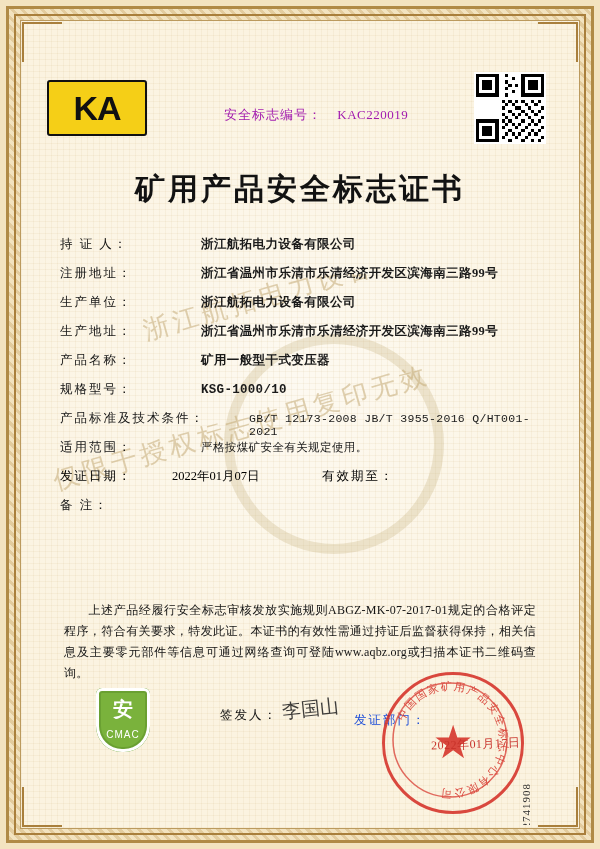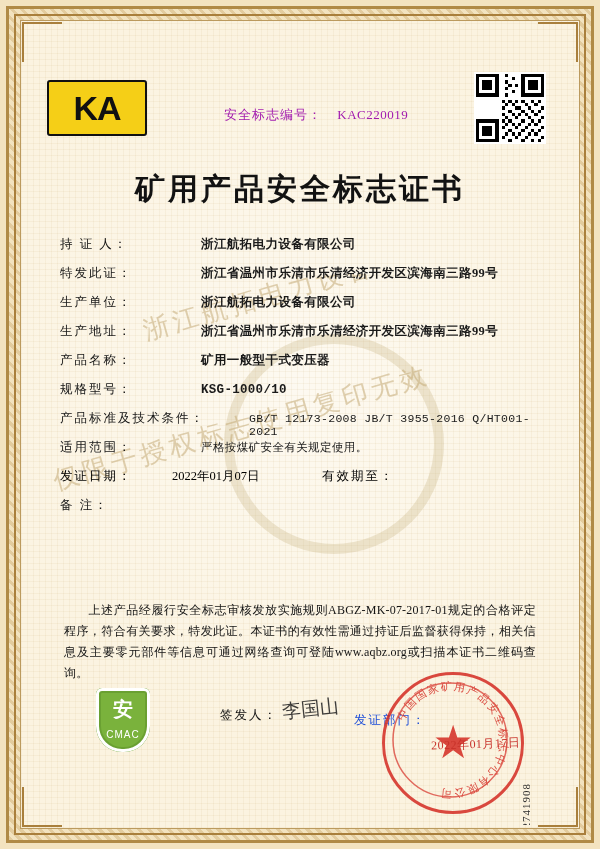--- a/index.html
+++ b/index.html
@@ -448,21 +448,21 @@
     <div class="title">矿用产品安全标志证书</div>
 
     <div class="fields">
 
       <div class="row strong">
         <div class="lbl">持 证 人：</div>
         <div class="val">浙江航拓电力设备有限公司</div>
       </div>
 
       <div class="row strong">
-        <div class="lbl">特发此证：</div>
+        <div class="lbl">注册地址：</div>
         <div class="val">浙江省温州市乐清市乐清经济开发区滨海南三路99号</div>
       </div>
 
       <div class="row strong">
         <div class="lbl">生产单位：</div>
         <div class="val">浙江航拓电力设备有限公司</div>
       </div>
 
       <div class="row strong">
         <div class="lbl">生产地址：</div>

